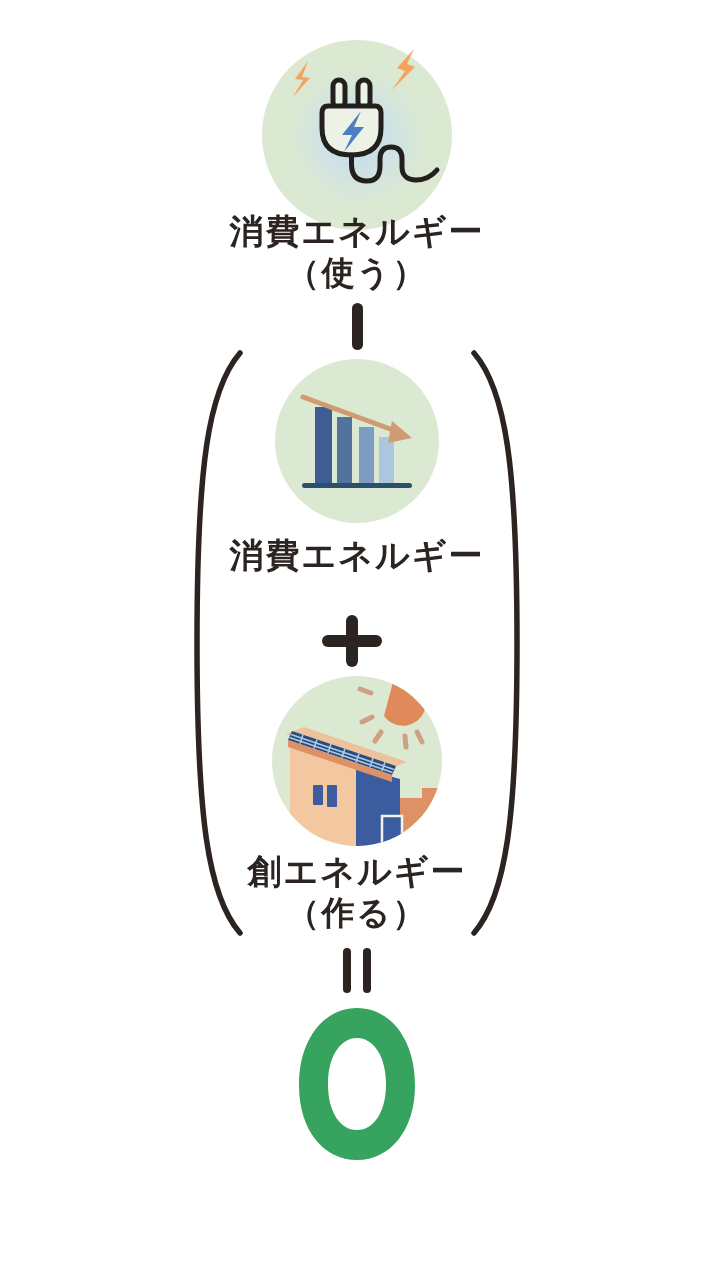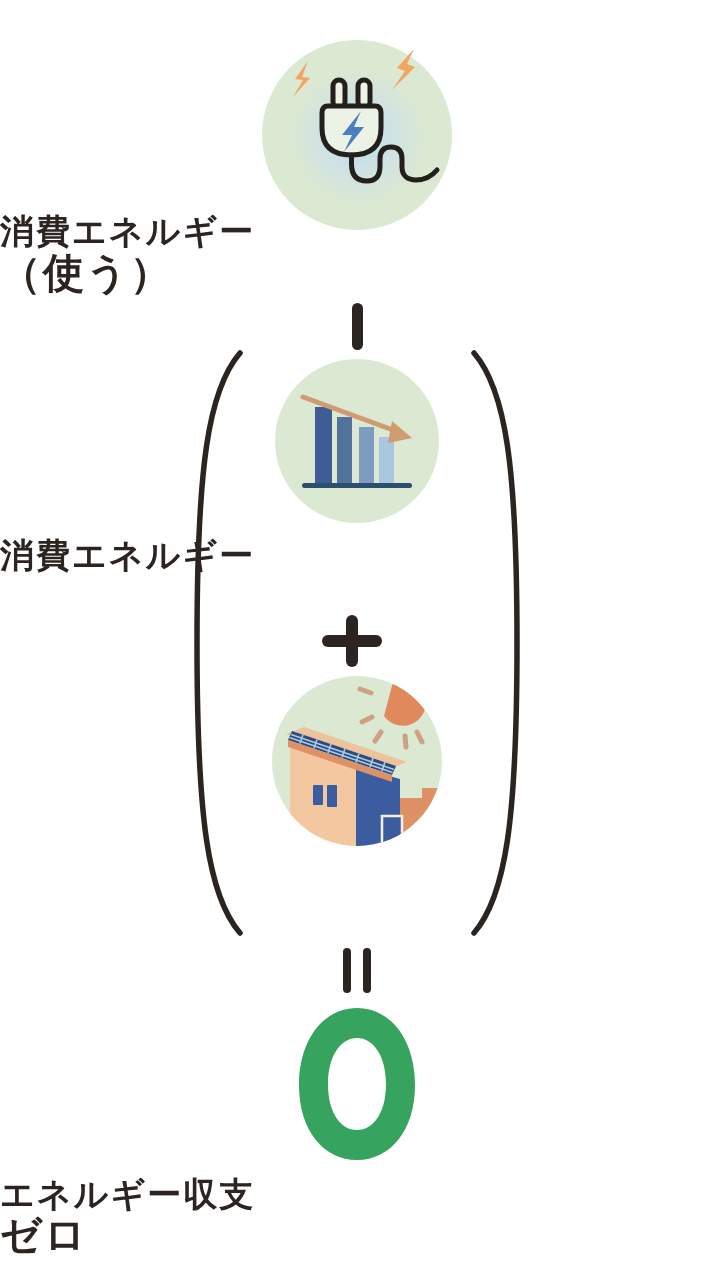--- a/index.html
+++ b/index.html
@@ -7,26 +7,27 @@
     position:relative;
     width:720px;height:1280px;
     margin:0 auto;
     background:#ffffff;
     overflow:hidden;
     font-family:"Liberation Sans","DejaVu Sans",sans-serif;
   }
   .abs{position:absolute;}
   .label{
     position:absolute;left:0;width:714px;
+    text-align:center;
     font-size:34px;font-weight:700;
     line-height:42px;
     letter-spacing:2px;
     color:#2b2420;
   }
-  .label .sub{font-size:41px;}
+  .label .sub{font-size:33px;}
   
   .minus-bar{
     position:absolute;left:352px;top:303px;
     width:11px;height:47px;border-radius:6px;
     background:#2b2420;
   }
   .plus{
     position:absolute;left:322px;top:615px;
     width:60px;height:52px;
   }
@@ -150,29 +151,29 @@
 
       <rect x="41" y="109" width="10" height="20" rx="1" fill="#3b5c9e"></rect>
       <rect x="55" y="109" width="10" height="22" rx="1" fill="#3b5c9e"></rect>
 
       <polygon points="128,122 150,122 150,112 170,112 170,170 128,170" fill="#de9164"></polygon>
 
       <rect x="110" y="140" width="20" height="32" fill="#3b5c9e" stroke="#f5f2ec" stroke-width="2.5"></rect>
     </g>
   </svg>
 
+  <div class="label" style="top:850px">
+    <div>創エネルギー</div>
+    <div class="sub">（作る）</div>
+  </div>
 
   <div class="equals" aria-label="＝">
     <div class="eqbar b1"></div>
     <div class="eqbar b2"></div>
   </div>
 
   <svg class="abs" style="left:296px;top:1006px" width="122" height="156" viewBox="0 0 122 156" role="img" aria-label="0">
     <path fill-rule="evenodd" fill="#36a35f" d="M61,2 C28,2 3,33 3,79 C3,125 28,154 61,154 C94,154 119,125 119,79 C119,33 94,2 61,2 Z
              M61,32 C78,32 90,51 90,78 C90,106 78,124 61,124 C44,124 32,106 32,78 C32,51 44,32 61,32 Z"></path>
   </svg>
 
-  <div class="label" style="top:1174px;line-height:41px">
-    <div>エネルギー収支</div>
-    <div class="sub">ゼロ</div>
-  </div>
 
 </div>
 
 </body></html>

